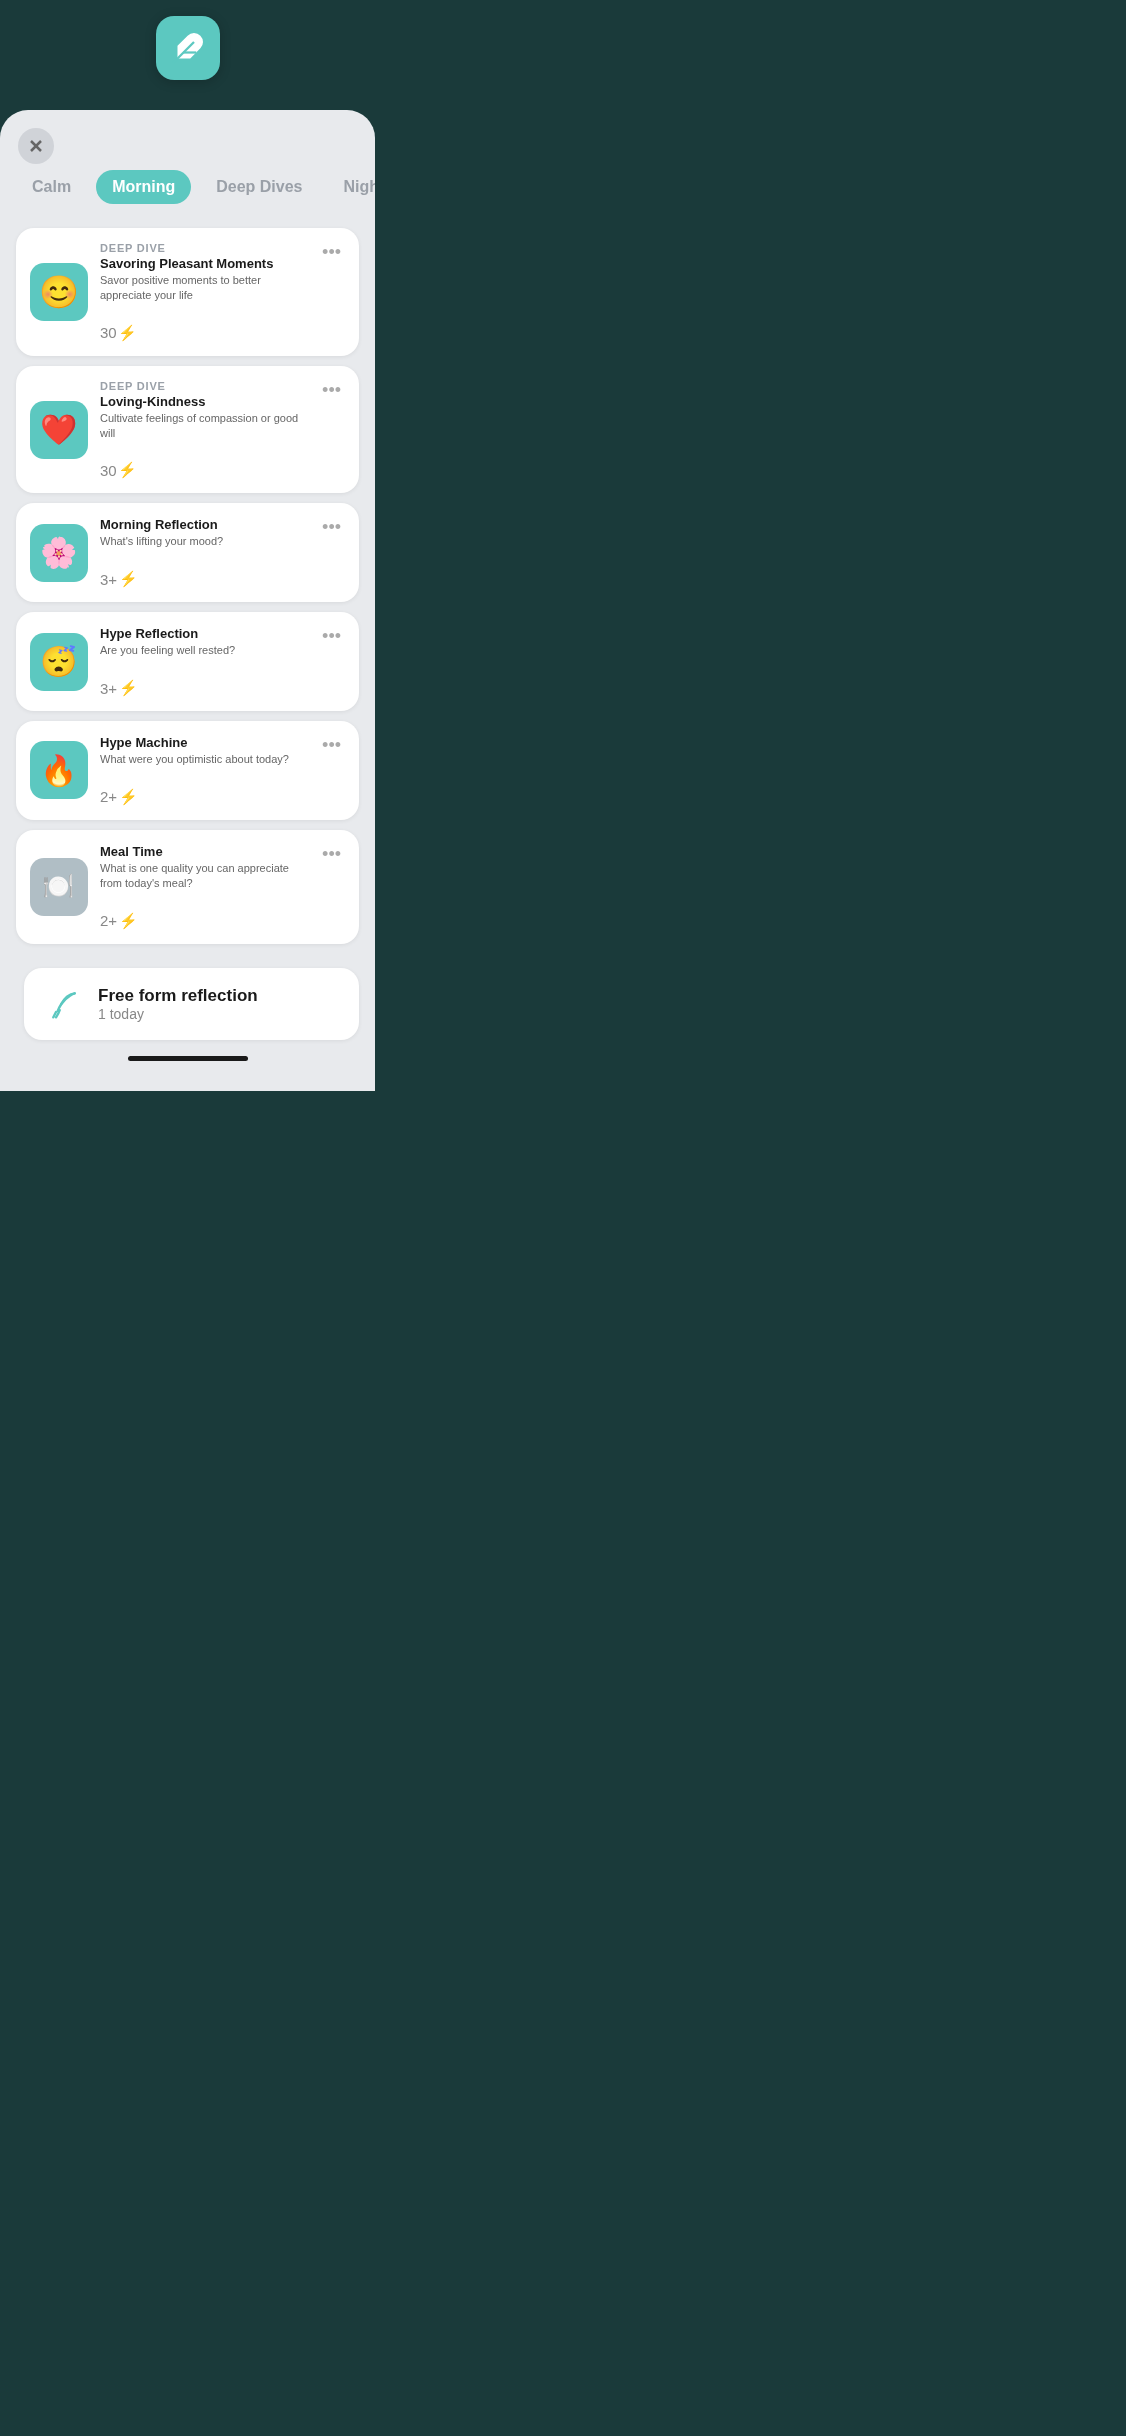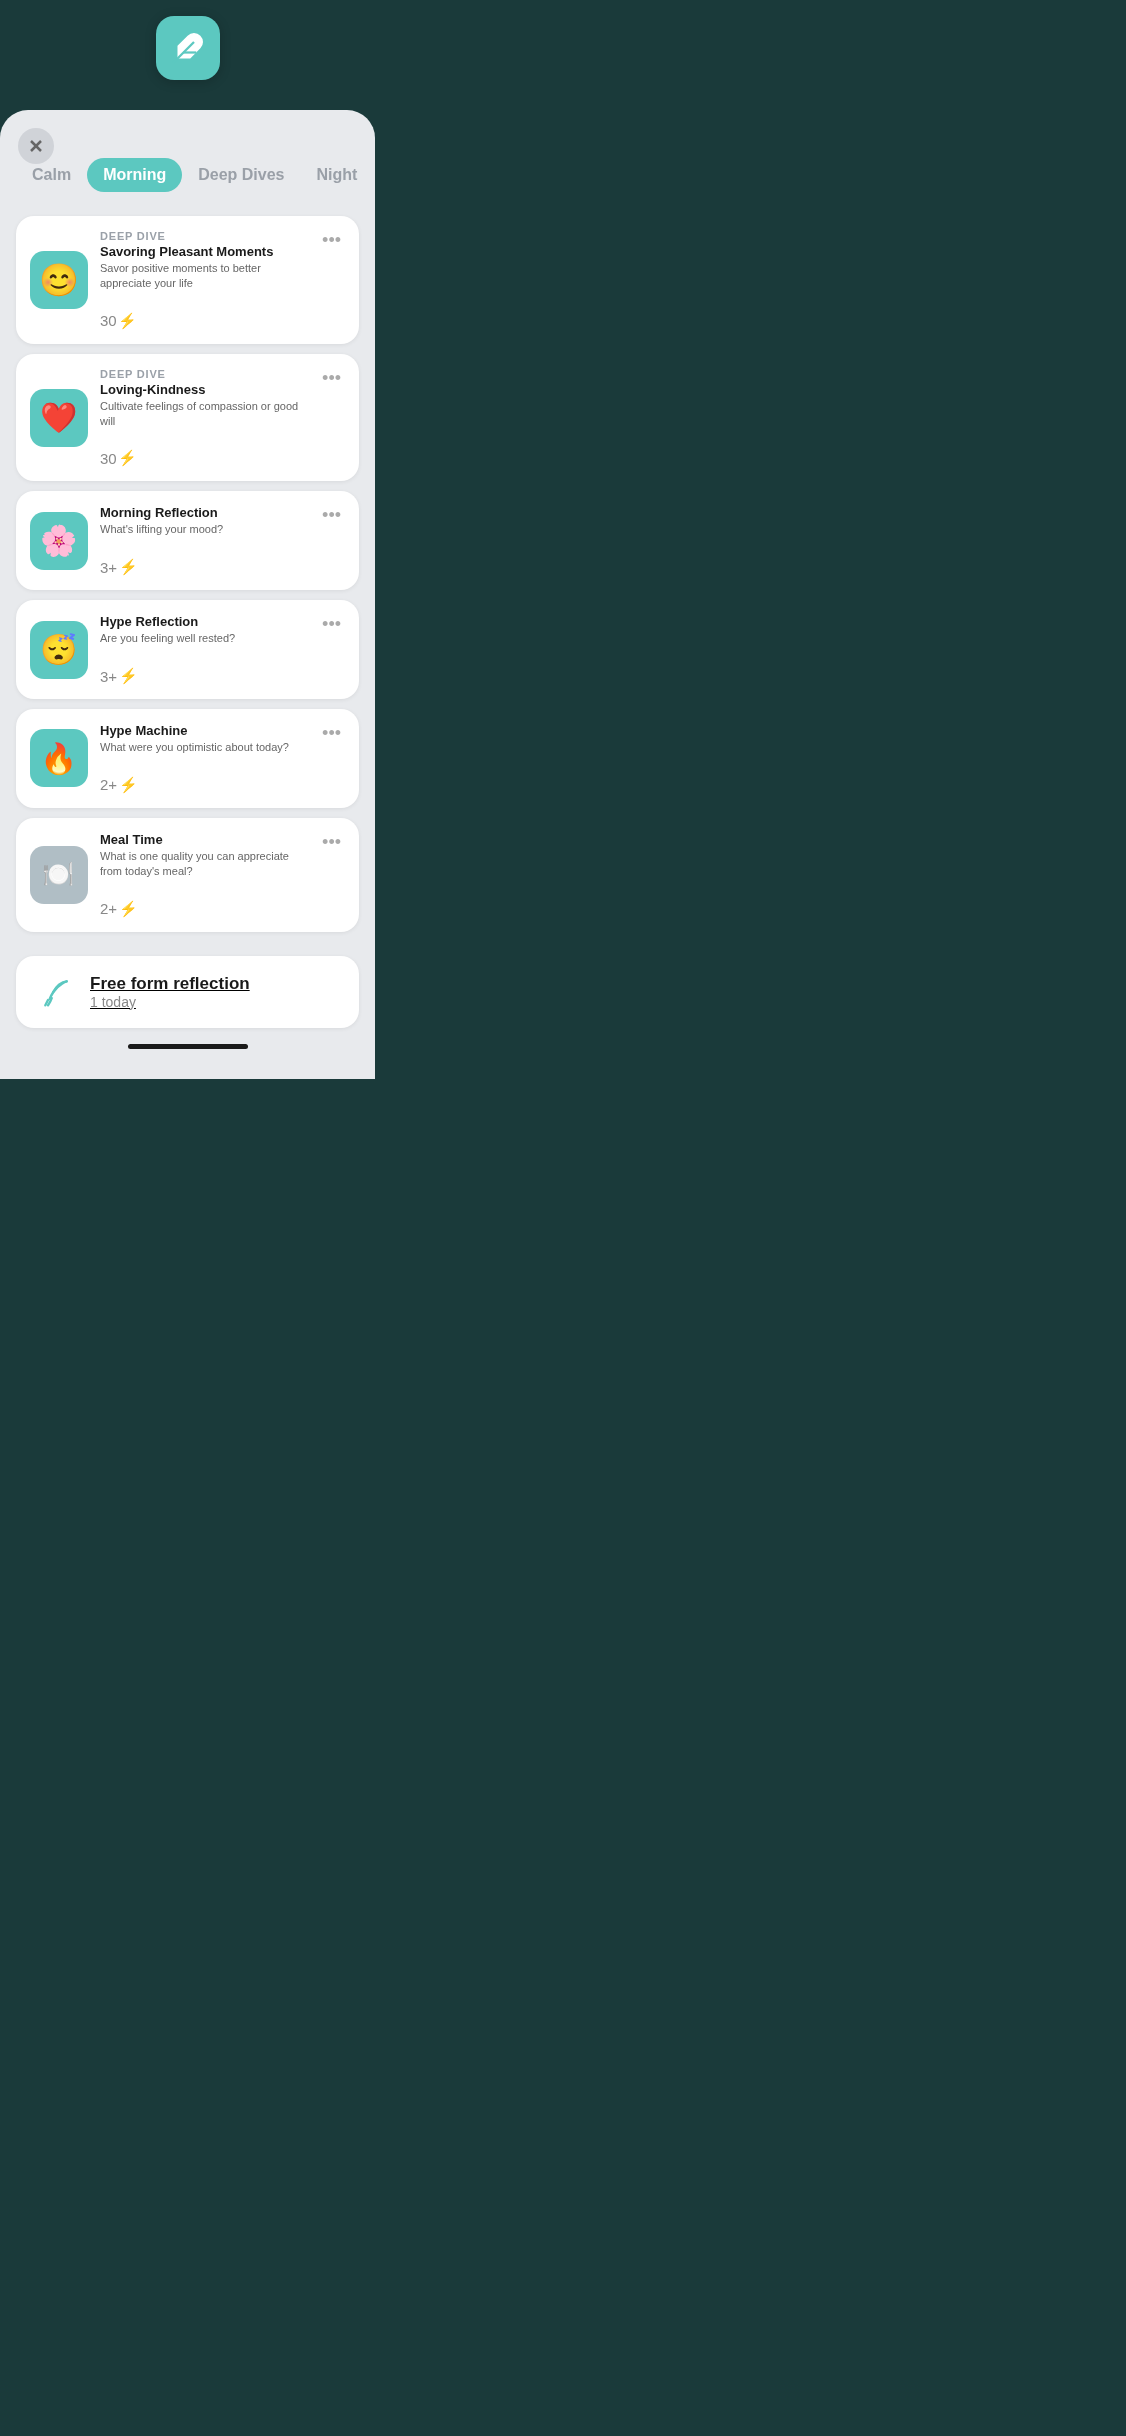--- a/index.html
+++ b/index.html
@@ -77,22 +77,22 @@
       height: 16px;
       stroke: #666;
       stroke-width: 2.5;
       fill: none;
     }
 
     .tabs-row {
       display: flex;
       align-items: center;
       justify-content: flex-start;
-      padding: 48px 0 16px 0;
-      gap: 0;
+      padding: 60px 0 16px 0;
+      gap: 9px;
       overflow-x: auto;
       scrollbar-width: none;
       padding-left: 16px;
       padding-right: 16px;
     }
 
     .tabs-row::-webkit-scrollbar { display: none; }
 
     .tab-item {
       padding: 8px 16px;
@@ -195,24 +195,23 @@
       flex-shrink: 0;
     }
 
     .free-form-card {
       background: white;
       border-radius: 18px;
       padding: 16px 20px;
       display: flex;
       align-items: center;
       gap: 14px;
-      margin: 8px 16px 0 16px;
+      margin: 8px 16px 0 24px;
       box-shadow: 0 1px 4px rgba(0,0,0,0.07);
       cursor: pointer;
-      text-decoration: underline;
     }
 
     .free-form-icon {
       width: 40px;
       height: 40px;
       display: flex;
       align-items: center;
       justify-content: center;
       flex-shrink: 0;
     }

